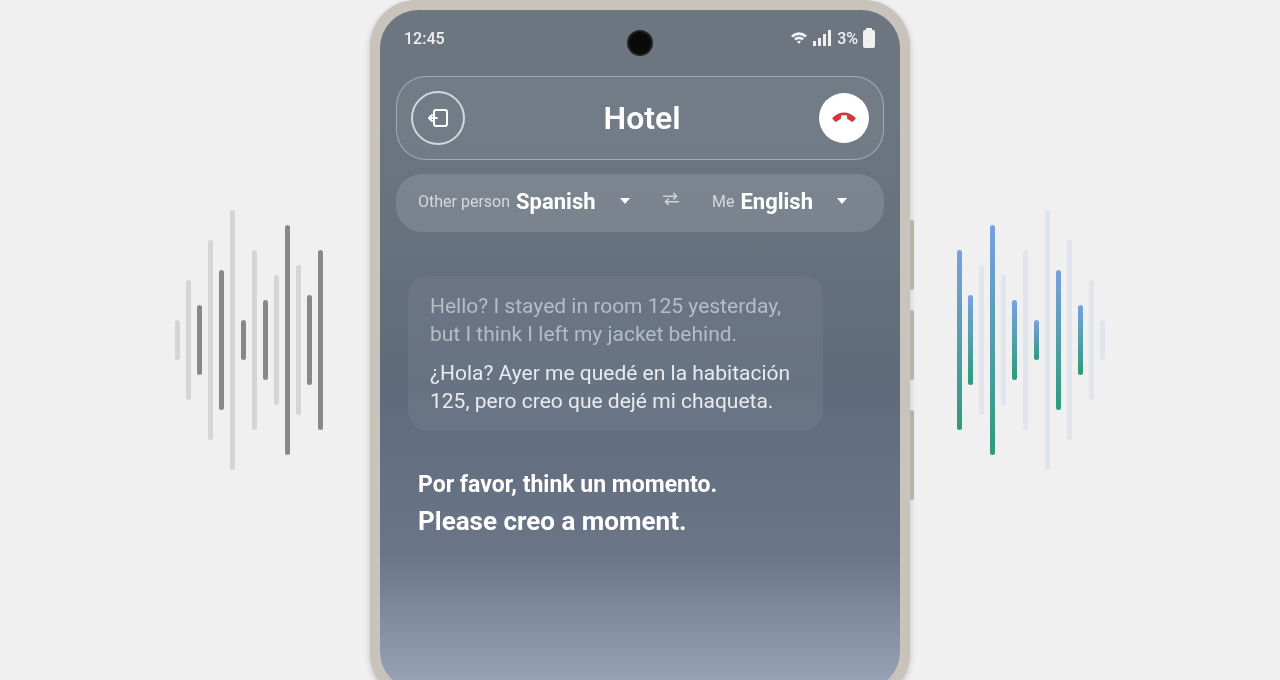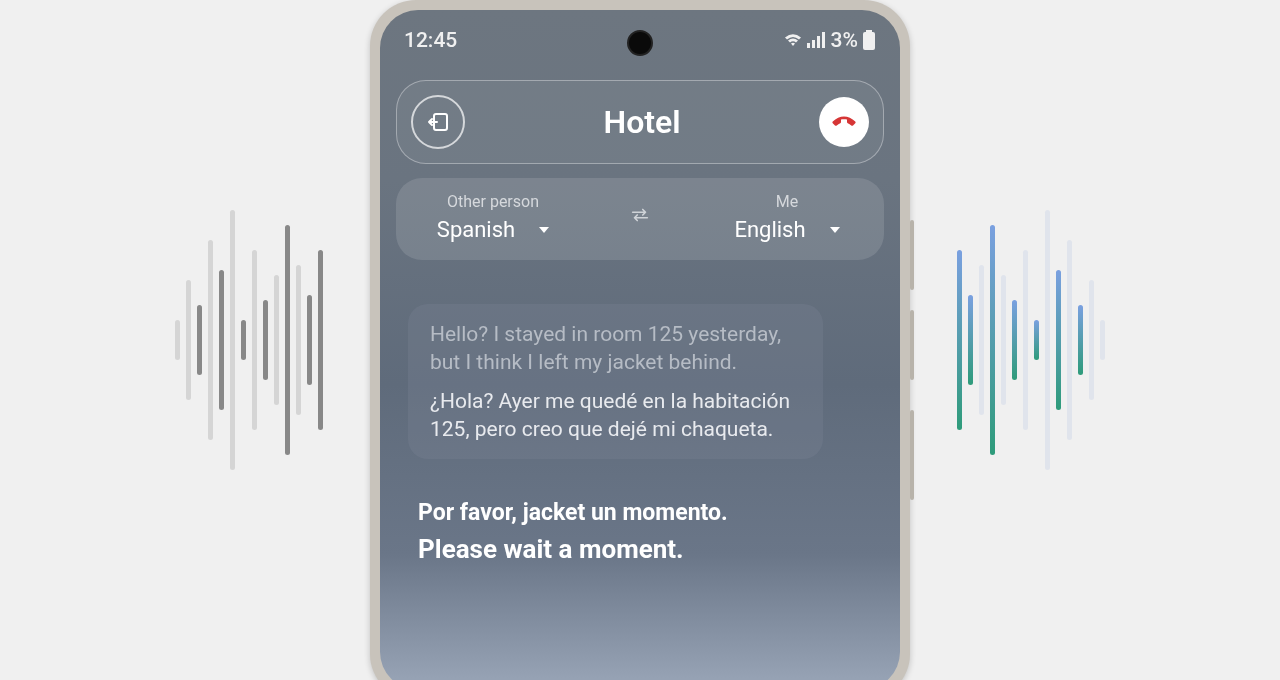--- a/index.html
+++ b/index.html
@@ -77,21 +77,21 @@
   .vol-down { top: 310px; height: 70px; }
   .power { top: 410px; height: 90px; }
 
   
   .status-bar {
     display: flex;
     justify-content: space-between;
     align-items: center;
     padding: 18px 24px 6px;
     color: #f0f0f0;
-    font-size: 21px;
+    font-size: 16px;
     font-weight: 500;
   }
   .status-right {
     display: flex;
     align-items: center;
     gap: 4px;
   }
   .status-right svg { display: block; }
 
   
@@ -147,36 +147,36 @@
     margin: 14px 16px 0;
     background: rgba(255,255,255,0.12);
     border-radius: 26px;
     padding: 14px 22px 18px;
     display: flex;
     align-items: center;
     justify-content: space-between;
   }
   .lang-col {
     display: flex;
-    flex-direction: column;
+    flex-direction: row;
     align-items: center;
     gap: 6px;
     min-width: 150px;
   }
   .lang-label {
     color: #d5d8dc;
     font-size: 16px;
   }
   .lang-select {
     display: flex;
     align-items: center;
     gap: 24px;
     color: #fff;
     font-size: 22px;
-    font-weight: 400;
+    font-weight: 700;
     cursor: pointer;
   }
   .chev-down {
     width: 0; height: 0;
     border-left: 5px solid transparent;
     border-right: 5px solid transparent;
     border-top: 6px solid #fff;
   }
   .swap-btn {
     color: #cfd3d8;
@@ -321,19 +321,19 @@
         </div>
       </div>
     </div>
 
     <div class="transcript">
       <div class="bubble">
         <div class="orig-text">Hello? I stayed in room 125 yesterday, but I think I left my jacket behind.</div>
         <div class="trans-text">¿Hola? Ayer me quedé en la habitación 125, pero creo que dejé mi chaqueta.</div>
       </div>
       <div class="response">
-        <div class="resp-trans">Por favor, jacket un momento.</div>
-        <div class="resp-orig">Please wait a moment.</div>
+        <div class="resp-trans">Por favor, think un momento.</div>
+        <div class="resp-orig">Please creo a moment.</div>
       </div>
     </div>
 
   </div>
 </div>
 
 </body></html>

